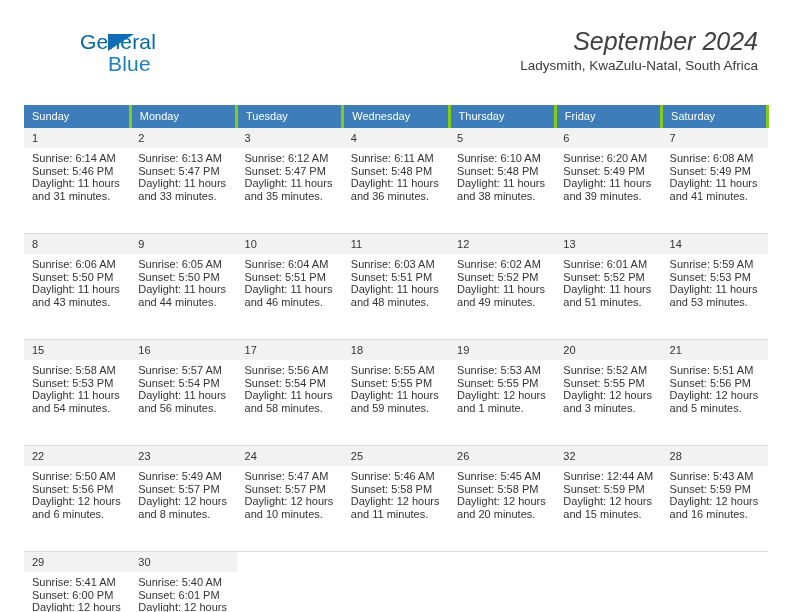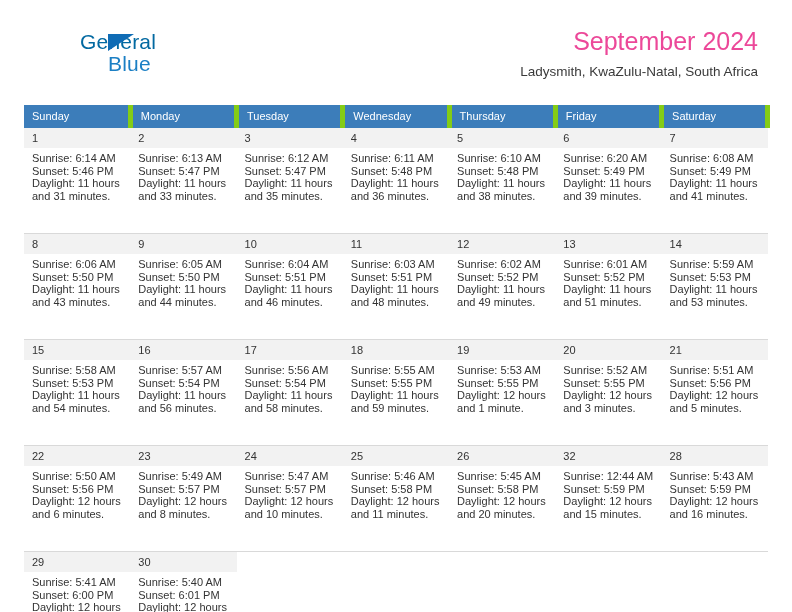--- a/index.html
+++ b/index.html
@@ -66,30 +66,30 @@
     margin-left: 12px;
   }
   .title-block {
     position: absolute;
     right: 10px;
     top: 0;
     text-align: right;
   }
   .cal-title {
     font-size: 25px;
-    color: #ec4899;
+    color: #404040;
     font-weight: normal;
     line-height: 30px;
     white-space: nowrap;
+    font-style: italic;
   }
   .cal-subtitle {
     font-size: 13.5px;
     color: #3a3a3a;
     line-height: 20px;
-    margin-top: 6px;
     white-space: nowrap;
   }
 
   
   .calendar {
     position: absolute;
     left: 24px;
     top: 105px;
     width: 744px;
   }
@@ -102,21 +102,21 @@
 
   thead th {
     background: #3c7dba;
     color: #ffffff;
     font-size: 11px;
     font-weight: normal;
     text-align: left;
     padding: 5px 0 5px 8px;
     height: 11px;
     line-height: 13px;
-    border-right: 5px solid #84cc16;
+    border-right: 3px solid #84cc16;
   }
 
   tr.daynum-row td {
     background: #f2f2f2;
     font-size: 11px;
     color: #333333;
     padding: 4px 0 3px 8px;
     line-height: 13px;
     vertical-align: top;
   }

